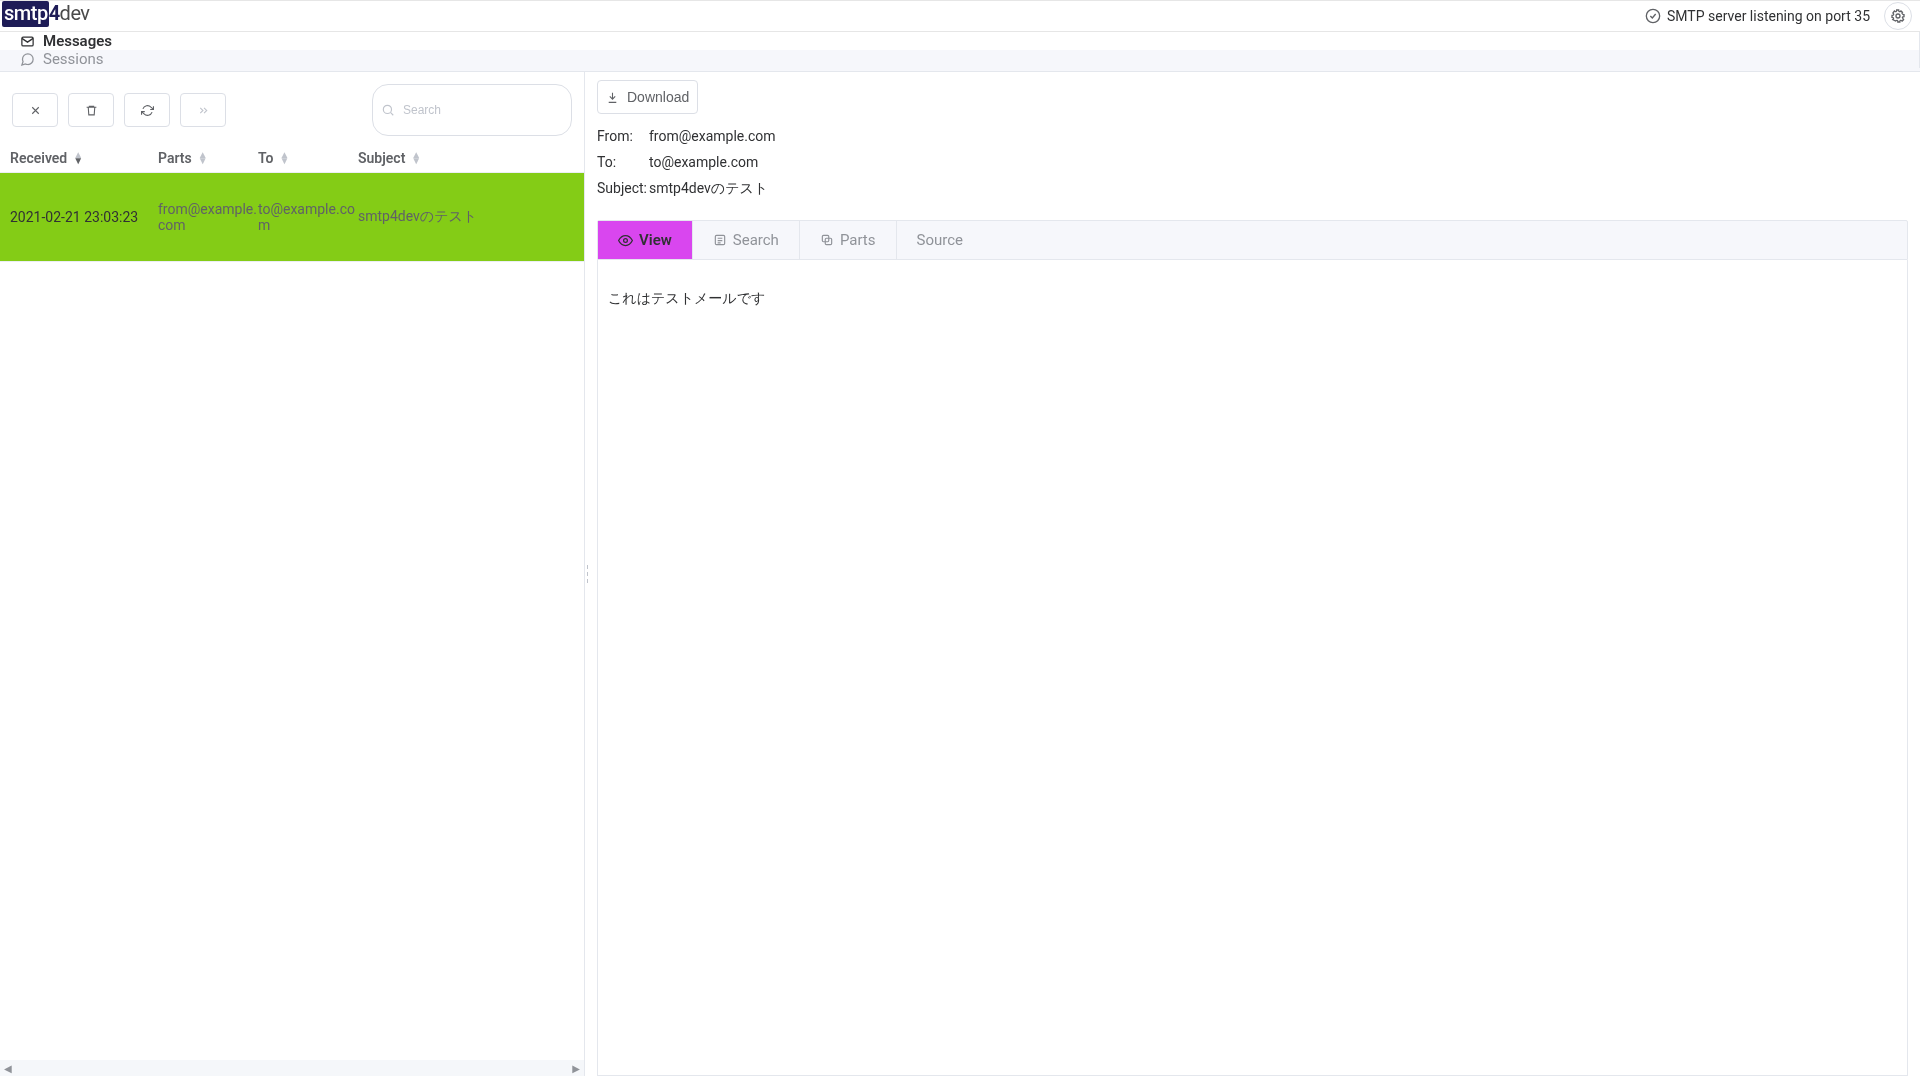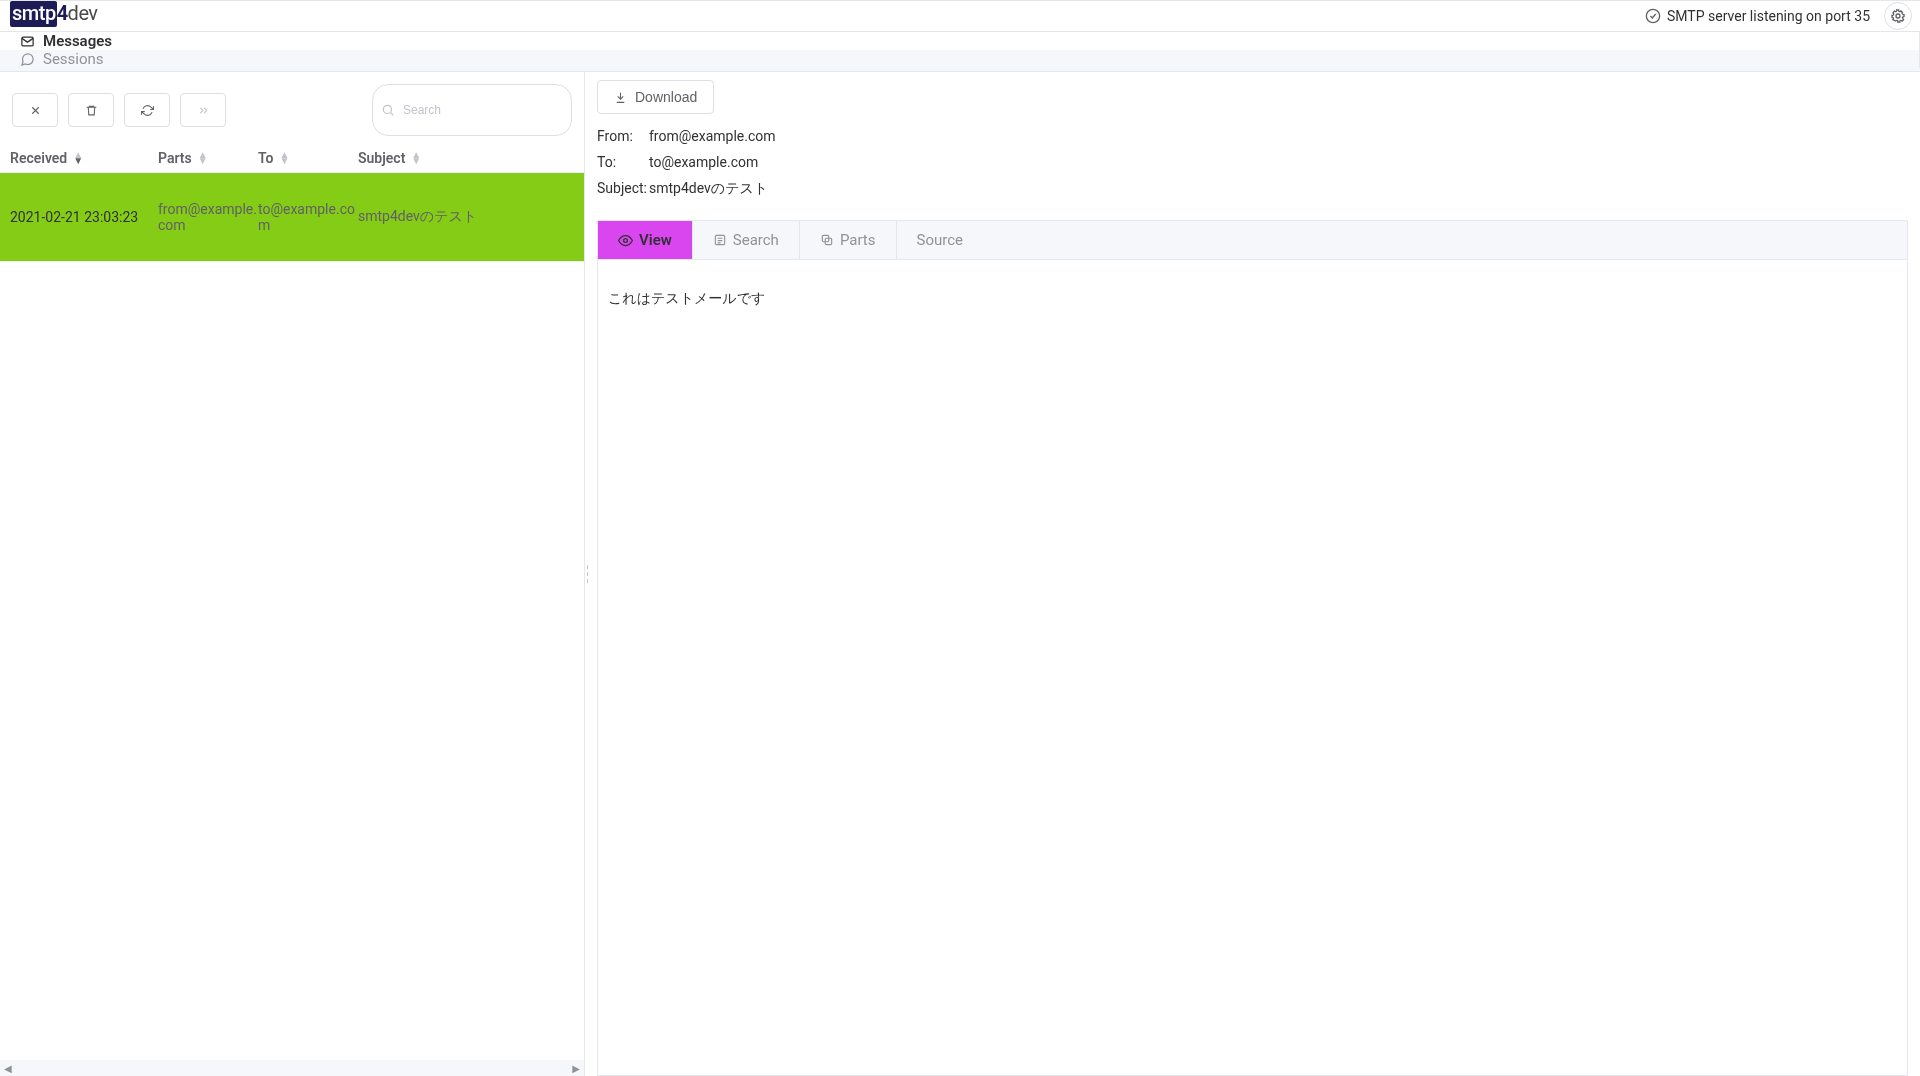--- a/index.html
+++ b/index.html
@@ -19,21 +19,21 @@
       justify-content: space-between;
       height: 32px;
       border-top: 1px solid #e6e6e6;
       border-bottom: 1px solid #e6e6e6;
       padding: 0 8px 0 0;
     }
     .logo {
       font-size: 20px;
       font-weight: 500;
       letter-spacing: -0.5px;
-      padding-left: 10px;
+      padding-left: 2px;
       display: flex;
       align-items: flex-start;
       height: 100%;
       user-select: none;
     }
     .logo .inv {
       background: #1e1c57;
       color: #fff;
       padding: 0 1px 2px 2px;
       border-radius: 2px;
@@ -207,21 +207,21 @@
       align-items: center;
       justify-content: space-between;
       padding: 0 4px;
       color: #909399;
       font-size: 10px;
     }
     
     .download-row { margin-bottom: 10px; }
     .download-btn {
       height: 34px;
-      padding: 0 16px;
+      padding: 0 8px;
       border: 1px solid #dcdfe6;
       border-radius: 4px;
       background: #fff;
       color: #606266;
       display: inline-flex;
       align-items: center;
       gap: 8px;
       cursor: pointer;
       font-size: 14px;
     }

